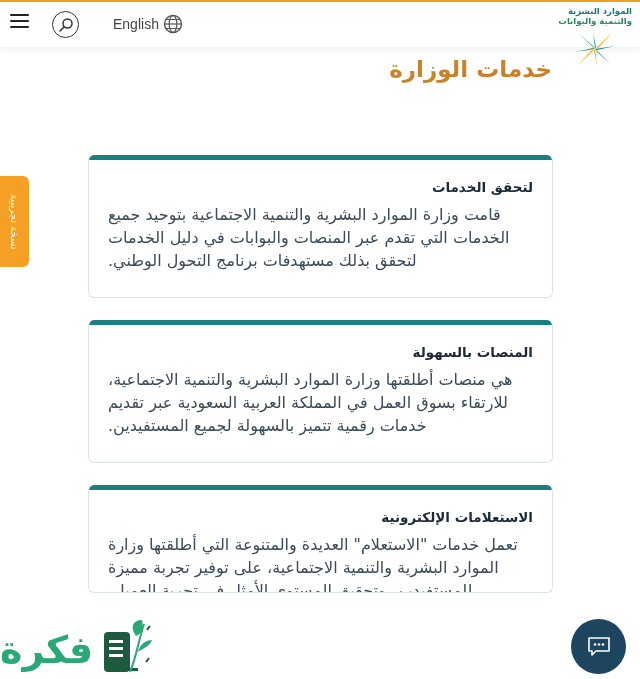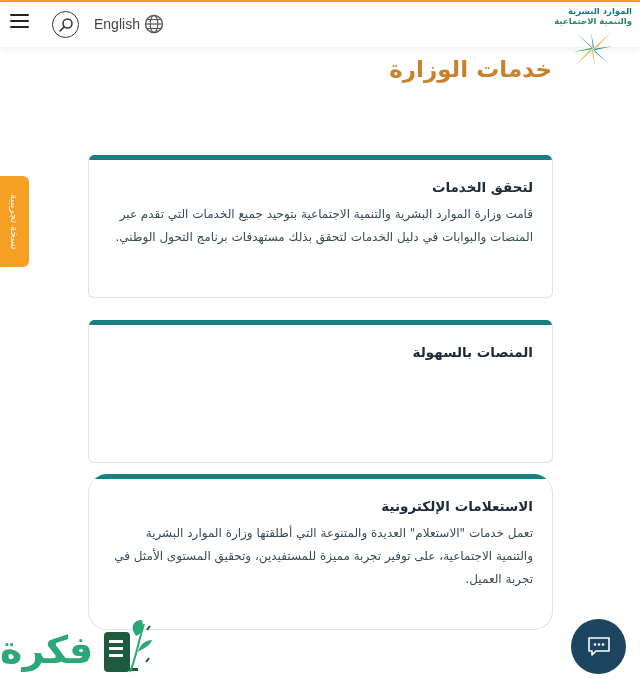--- a/index.html
+++ b/index.html
@@ -3,35 +3,35 @@
 <meta charset="utf-8">
 <style>
   * { box-sizing: border-box; margin: 0; padding: 0; }
   html, body { width: 640px; height: 679px; overflow: hidden; background: #ffffff; }
   body { font-family: "DejaVu Sans", "Liberation Sans", sans-serif; position: relative; }
   .topline { position: absolute; left: 0; top: 0; width: 640px; height: 2px; background: #f0a020; }
   .header { position: absolute; left: 0; top: 2px; width: 640px; height: 45px; background: #fff; box-shadow: 0 3px 6px rgba(0,0,0,0.06); z-index: 2; }
   .hamburger { position: absolute; left: 10px; top: 12px; width: 19px; height: 16px; cursor: pointer; }
   .hamburger span { display: block; height: 2px; background: #222; margin-bottom: 4px; border-radius: 1px; }
   .search-btn { position: absolute; left: 52px; top: 9px; width: 27px; height: 27px; border: 1.5px solid #333; border-radius: 50%; cursor: pointer; display: flex; align-items: center; justify-content: center; }
-  .lang { position: absolute; left: 94px; top: 12px; display: flex; align-items: center; gap: 4px; cursor: pointer; }
+  .lang { position: absolute; left: 113px; top: 12px; display: flex; align-items: center; gap: 4px; cursor: pointer; }
   .lang-text { font-size: 14px; color: #444; font-family: "Liberation Sans", sans-serif; }
   .logo { position: absolute; right: 8px; top: 4px; display: flex; align-items: center; gap: 4px; flex-direction: column; }
   .logo-text { direction: rtl; text-align: right; font-size: 8.5px; line-height: 10px; color: #1a7a7a; font-weight: bold; }
   .logo-text .l2 { color: #2a8a5a; }
   .page-title { position: absolute; right: 88px; top: 56px; font-size: 23px; color: #c9822a; direction: rtl; font-weight: bold; }
   .beta-tab { position: absolute; left: 0; top: 176px; width: 29px; height: 91px; background: #f5a024; border-radius: 0 6px 6px 0; display: flex; align-items: center; justify-content: center; cursor: pointer; }
   .beta-tab span { writing-mode: vertical-rl; color: #fff; font-size: 10px; direction: rtl; }
   .card { position: absolute; left: 88px; width: 465px; background: #fff; border: 1px solid #d8e4e6; border-top: none; border-radius: 6px; overflow: hidden; direction: rtl; }
   .card-bar { height: 5px; background: #1b7e80; }
   .card-title { font-size: 13.5px; font-weight: bold; color: #1e2a38; margin: 19px 19px 8px 19px; text-align: right; }
-  .card-desc { font-size: 12px; line-height: 23px; color: #3a4a58; margin: 0 19px 0 19px; text-align: right; }
+  .card-desc { font-size: 16px; line-height: 23px; color: #3a4a58; margin: 0 19px 0 19px; text-align: left; }
   .card1 { top: 155px; height: 143px; }
   .card2 { top: 320px; height: 143px; }
-  .card3 { top: 474px; height: 156px; border-radius: 19px; }
+  .card3 { top: 485px; height: 108px; }
   .chat-btn { position: absolute; left: 571px; top: 619px; width: 55px; height: 55px; border-radius: 50%; background: #1d4560; display: flex; align-items: center; justify-content: center; cursor: pointer; z-index: 3; }
   .watermark { position: absolute; left: 0; top: 618px; width: 155px; height: 61px; z-index: 3; }
   .wm-text { position: absolute; left: 0; top: 10px; font-size: 38px; font-weight: bold; color: #2aa877; direction: rtl; letter-spacing: 1px; }
 </style>
 </head>
 <body>
 
 <div class="topline"></div>
 
 <header class="header">
@@ -55,21 +55,21 @@
       <ellipse cx="10" cy="10" rx="3.8" ry="8.5" fill="none" stroke="#555" stroke-width="1.2"></ellipse>
       <line x1="1.5" y1="10" x2="18.5" y2="10" stroke="#555" stroke-width="1.2"></line>
       <line x1="3" y1="5.5" x2="17" y2="5.5" stroke="#555" stroke-width="1"></line>
       <line x1="3" y1="14.5" x2="17" y2="14.5" stroke="#555" stroke-width="1"></line>
     </svg>
   </div>
 
   <div class="logo">
     <div class="logo-text">
       <div>الموارد البشرية</div>
-      <div class="l2">والتنمية الاجتماعية</div>
+      <div class="l2">والتنمية والبوابات</div>
     </div>
     <svg width="44" height="38" viewBox="0 0 44 38">
       <path d="M22 19 L40 2 L26 17 Z" fill="#f3a521"></path>
       <path d="M22 19 L4 36 L18 21 Z" fill="#f3a521"></path>
       <path d="M22 19 L6 4 L20 16 Z" fill="#2e9e5b"></path>
       <path d="M22 19 L38 34 L24 22 Z" fill="#1b7e80"></path>
       <path d="M22 19 L42 16 L24 20 Z" fill="#1b7e80"></path>
       <path d="M22 19 L2 22 L20 18 Z" fill="#2e9e5b"></path>
       <path d="M22 19 L20 2 L23 17 Z" fill="#2aa0a8"></path>
       <path d="M22 19 L24 36 L21 21 Z" fill="#f3a521"></path>
@@ -85,20 +85,21 @@
 
 <div class="card card1">
   <div class="card-bar"></div>
   <div class="card-title">لتحقق الخدمات</div>
   <div class="card-desc">قامت وزارة الموارد البشرية والتنمية الاجتماعية بتوحيد جميع الخدمات التي تقدم عبر المنصات والبوابات في دليل الخدمات لتحقق بذلك مستهدفات برنامج التحول الوطني.</div>
 </div>
 
 <div class="card card2">
   <div class="card-bar"></div>
   <div class="card-title">المنصات بالسهولة</div>
+  <div class="card-desc">هي منصات أطلقتها وزارة الموارد البشرية والتنمية الاجتماعية، للارتقاء بسوق العمل في المملكة العربية السعودية عبر تقديم خدمات رقمية تتميز بالسهولة لجميع المستفيدين.</div>
 </div>
 
 <div class="card card3">
   <div class="card-bar"></div>
   <div class="card-title">الاستعلامات الإلكترونية</div>
   <div class="card-desc">تعمل خدمات "الاستعلام" العديدة والمتنوعة التي أطلقتها وزارة الموارد البشرية والتنمية الاجتماعية، على توفير تجربة مميزة للمستفيدين، وتحقيق المستوى الأمثل في تجربة العميل.</div>
 </div>
 
 <div class="watermark">
   <span class="wm-text">فكرة</span>

